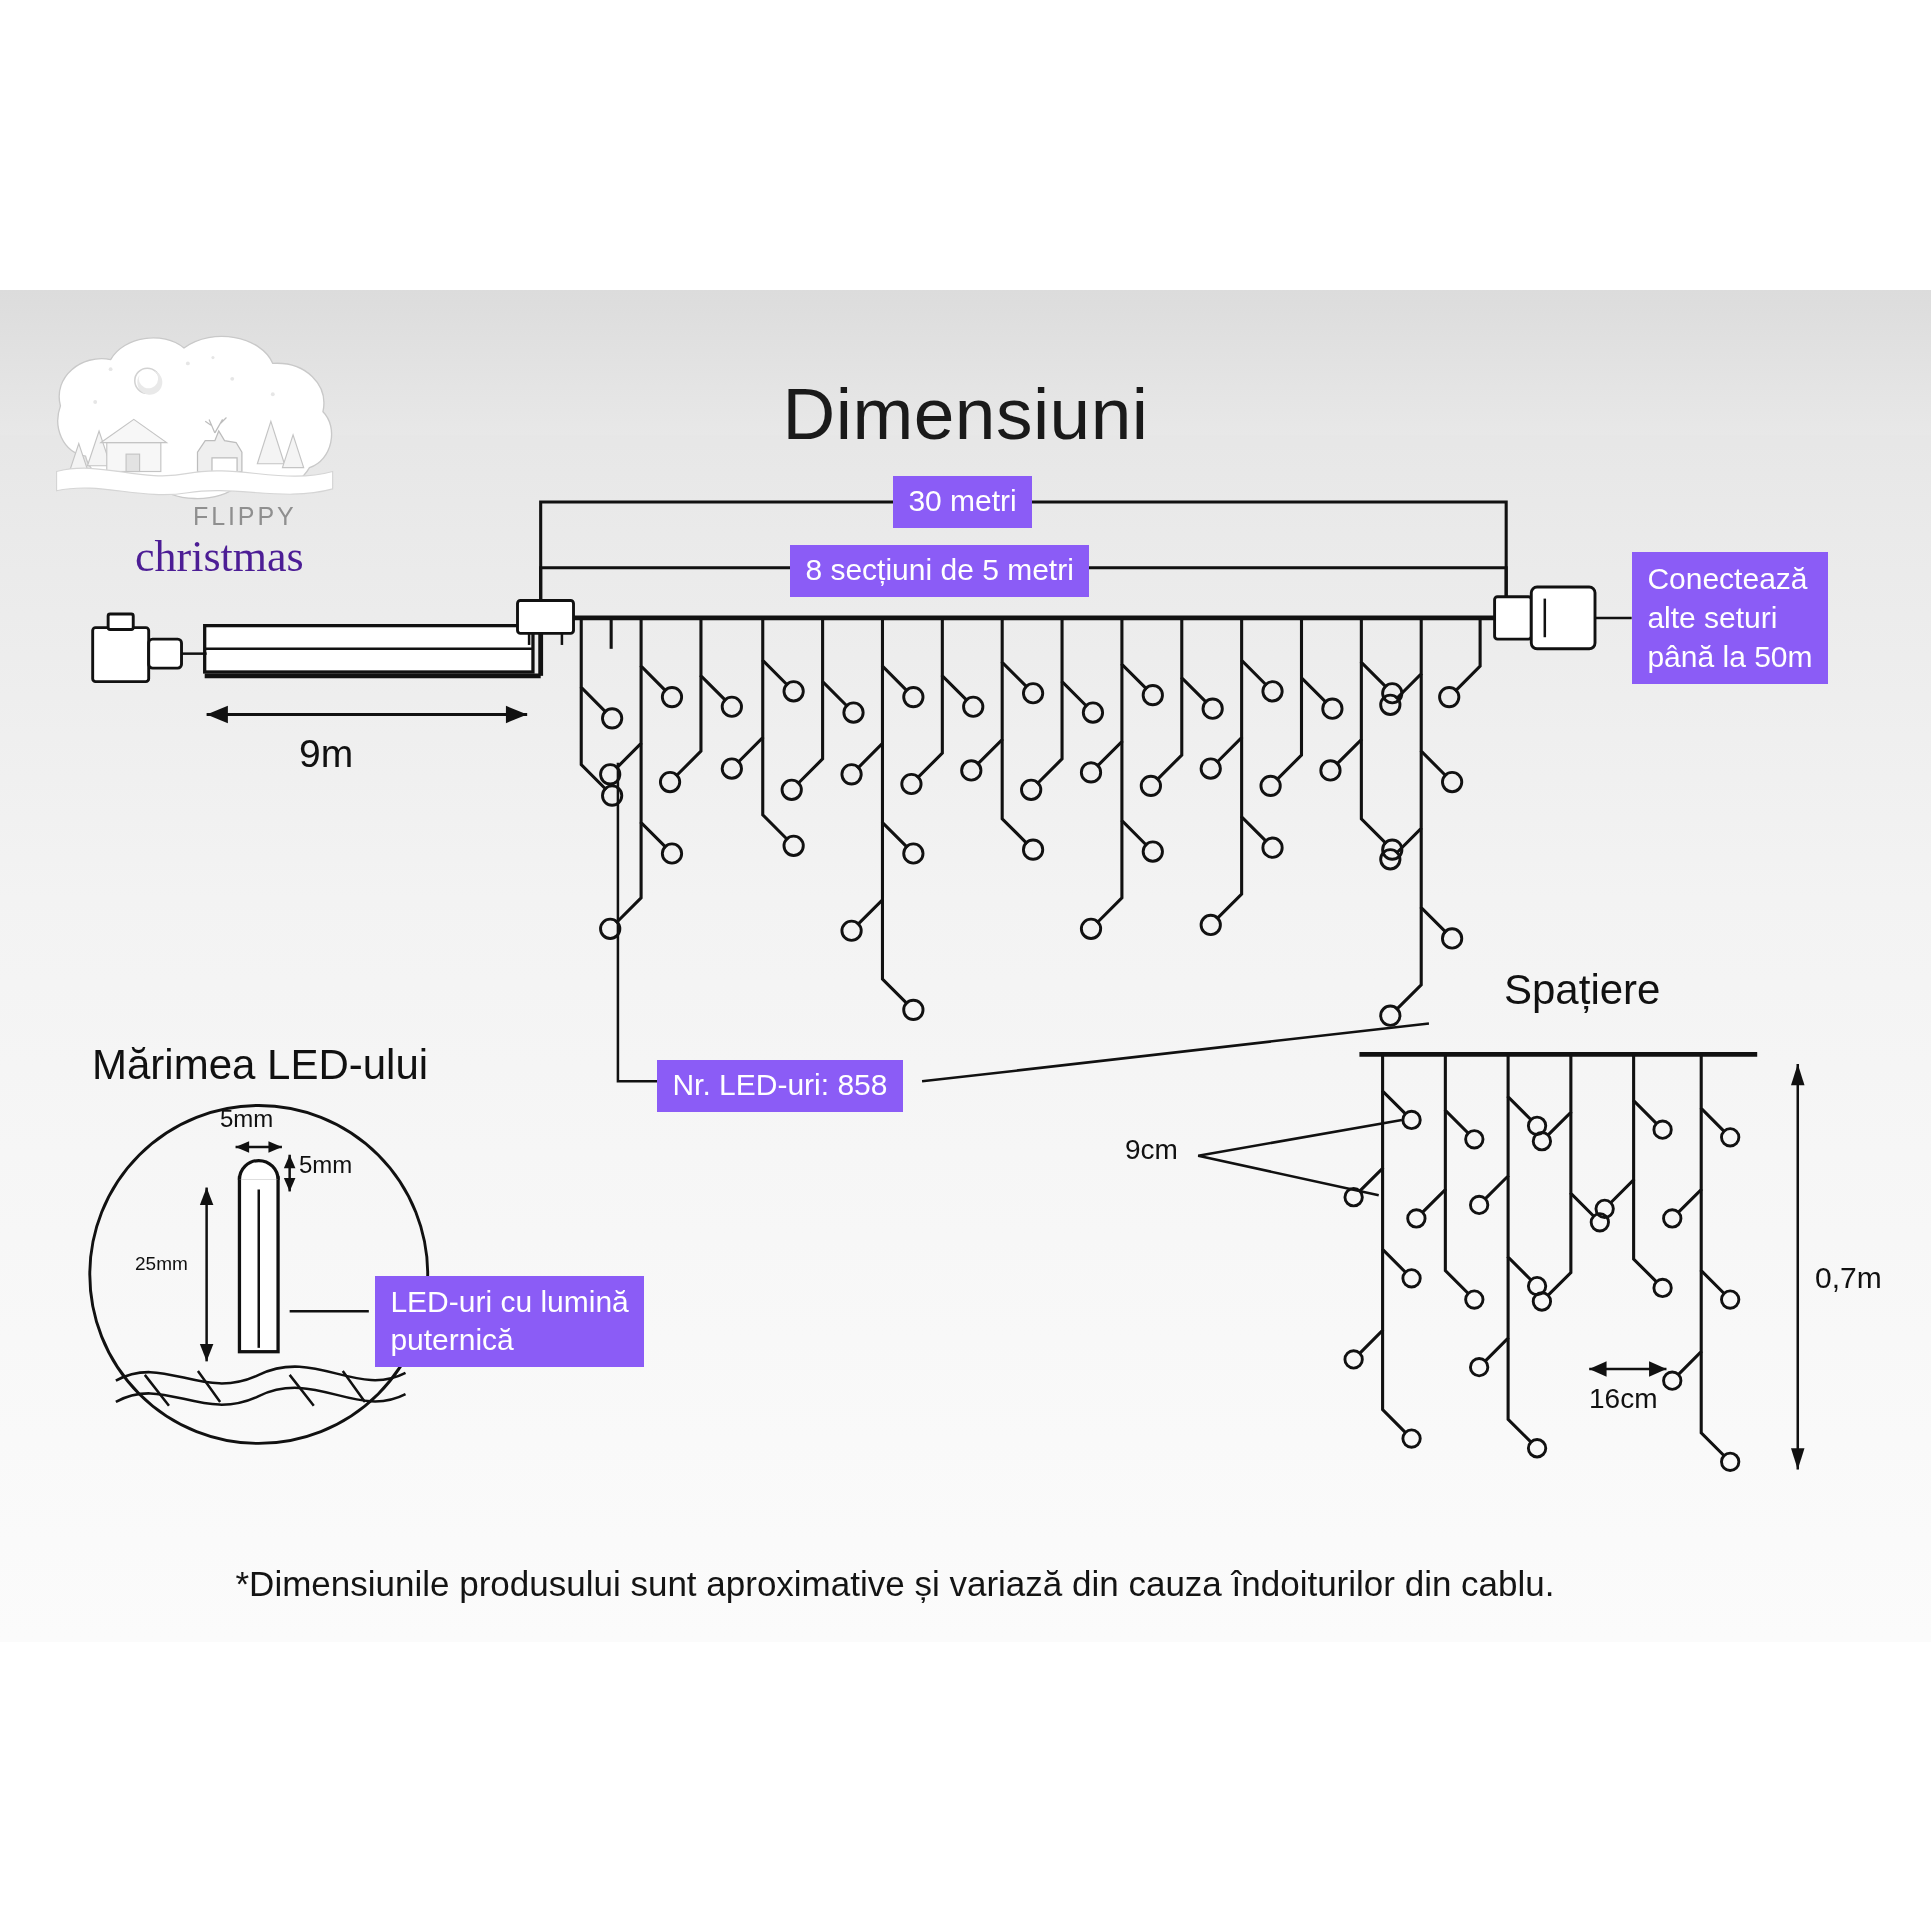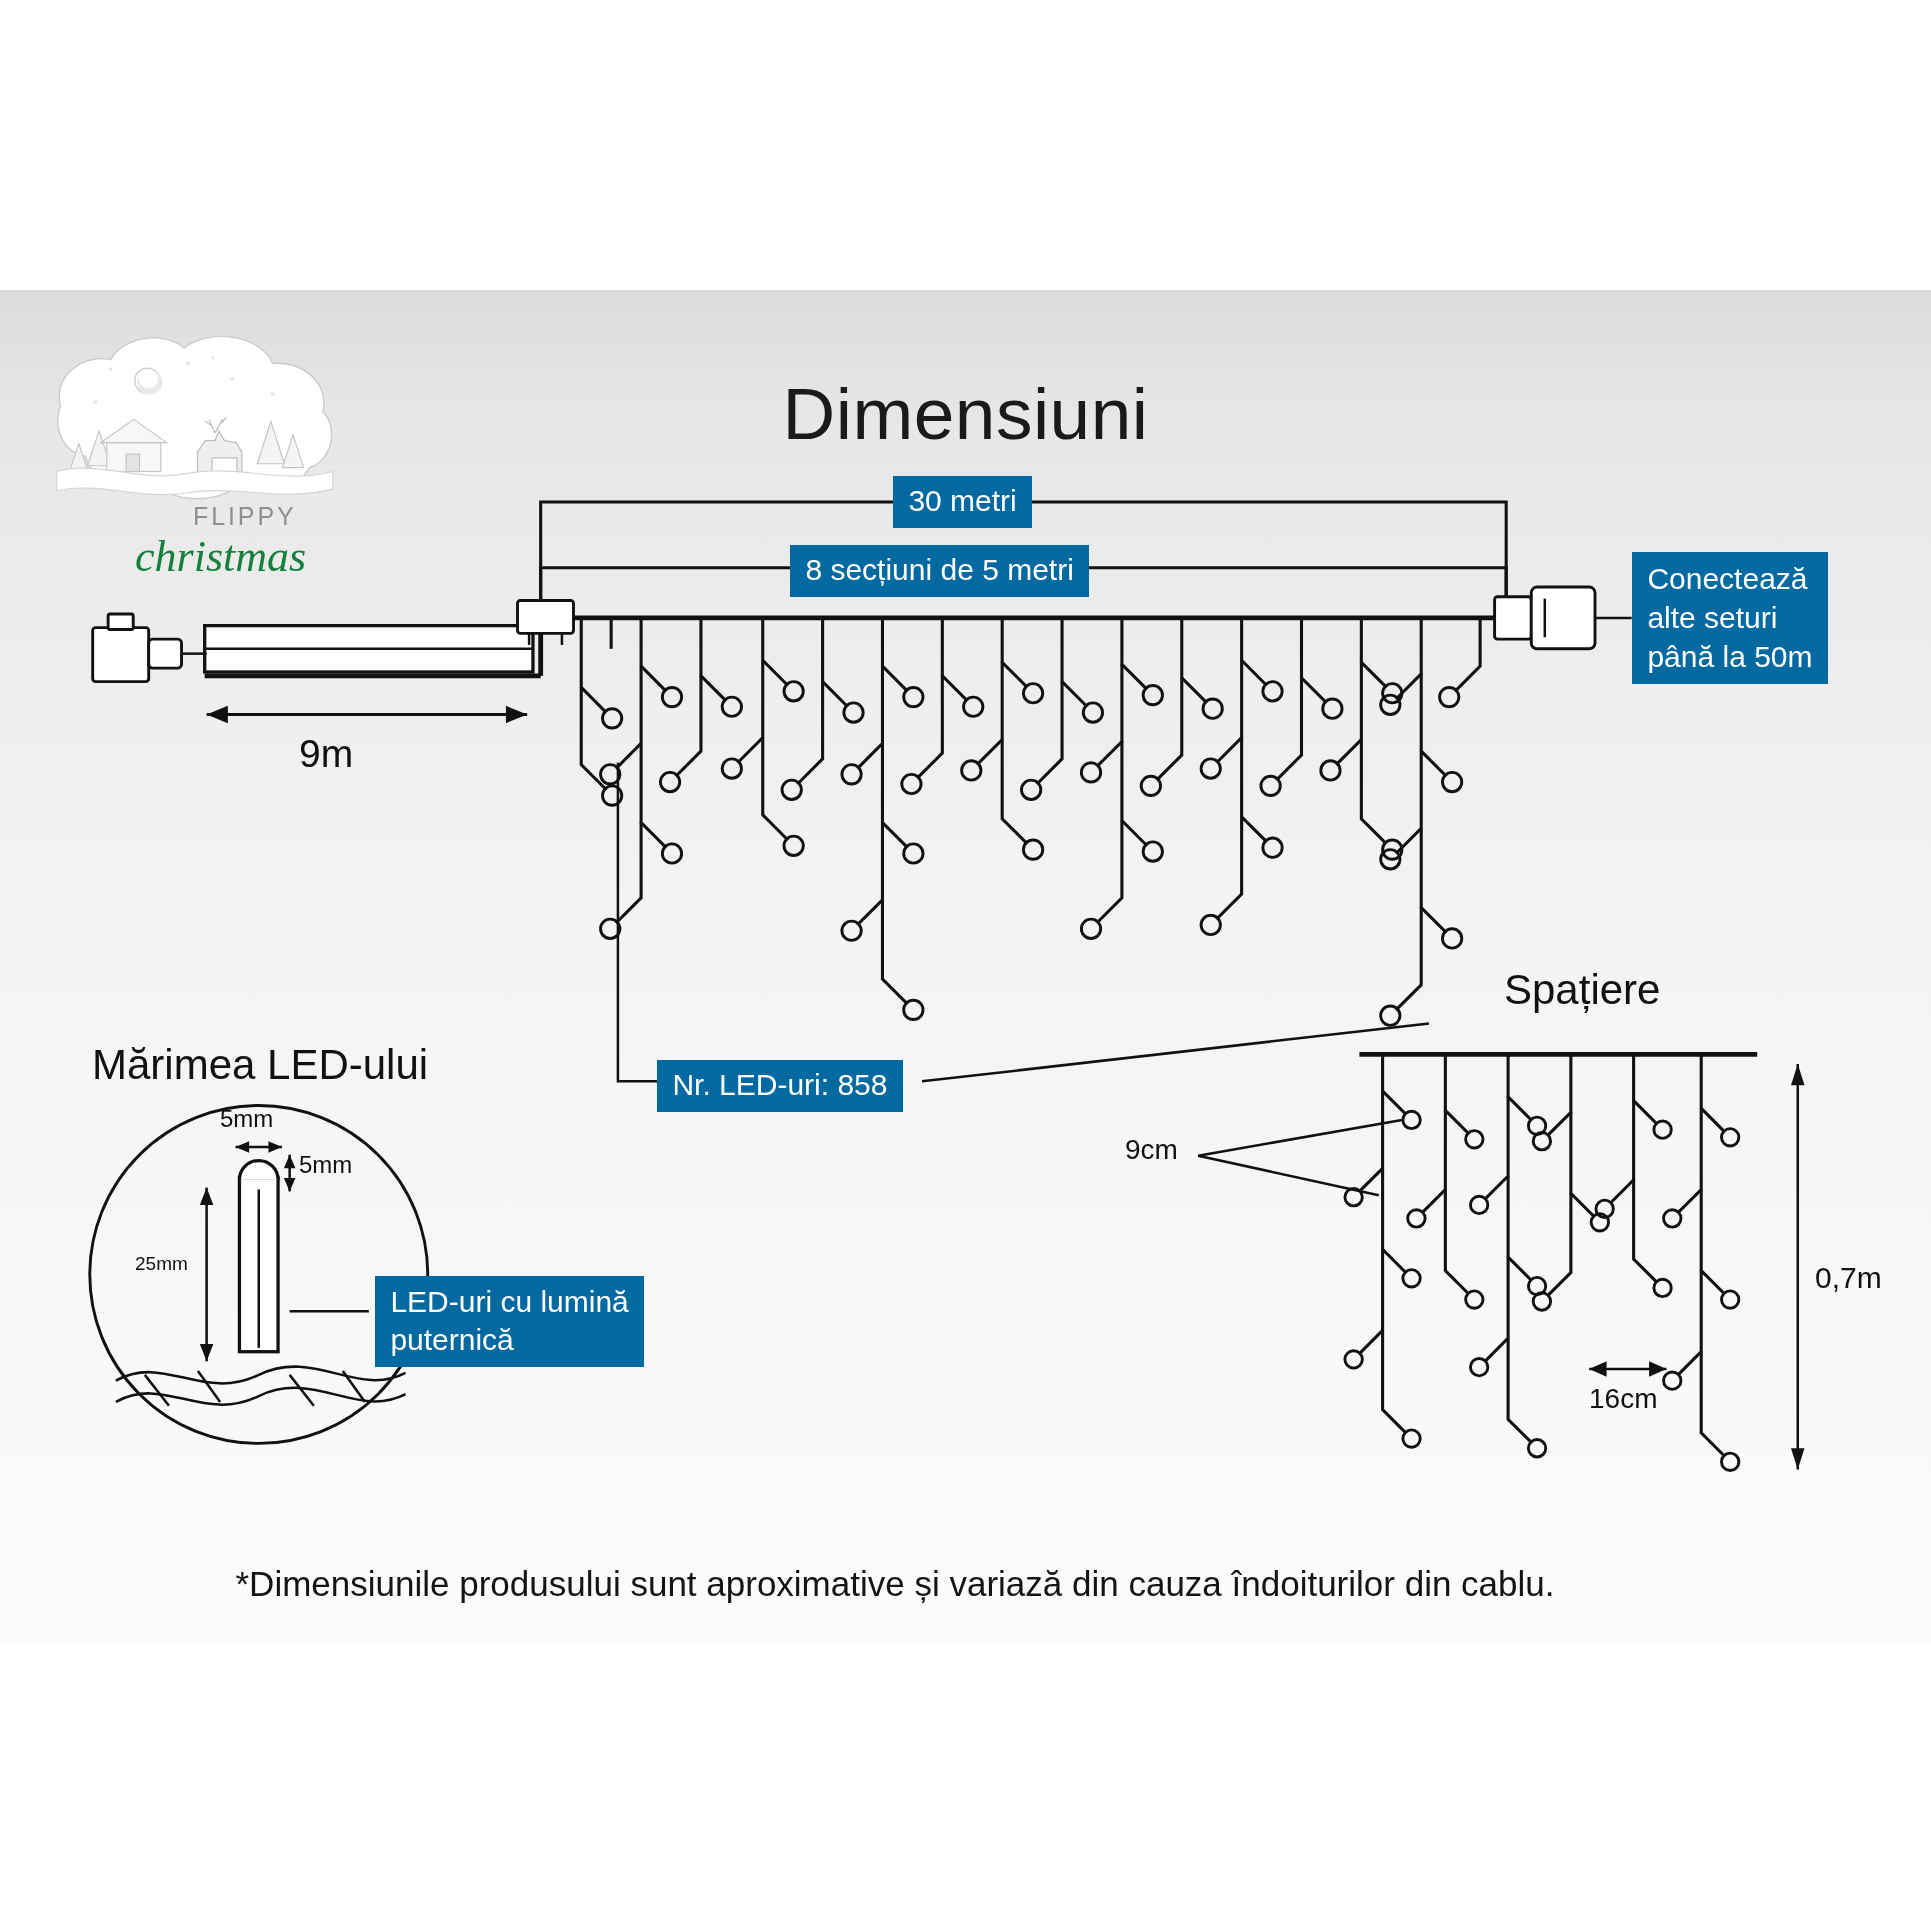--- a/index.html
+++ b/index.html
@@ -37,21 +37,21 @@
   svg.layer {
     position: absolute;
     left: 0; top: 0;
     width: 1931px;
     height: 1931px;
     pointer-events: none;
   }
   
   .chip {
     position: absolute;
-    background: #0369a1;
+    background: #8b5cf6;
     color: #ffffff;
     font-size: 30px;
     line-height: 1.22;
     padding: 6.8px 15.4px 8.7px 15.4px;
     white-space: pre-line;
     font-family: "Liberation Sans", sans-serif;
   }
   .plain {
     position: absolute;
     color: #111111;
@@ -90,23 +90,22 @@
     font-size: 25px;
     letter-spacing: 2.9px;
     color: #8f8f8f;
     font-family: "Liberation Sans", sans-serif;
   }
   #logo-word2 {
     position: absolute;
     left: 135px;
     top: 531px;
     font-size: 44px;
-    color: #15803d;
+    color: #4c1d95;
     font-family: "Liberation Serif", serif;
-    font-style: italic;
   }
 </style>
 </head>
 <body>
 
 <div id="stage">
 
   <div id="panel">
     <div id="panel-top-shade"></div>
   </div>

